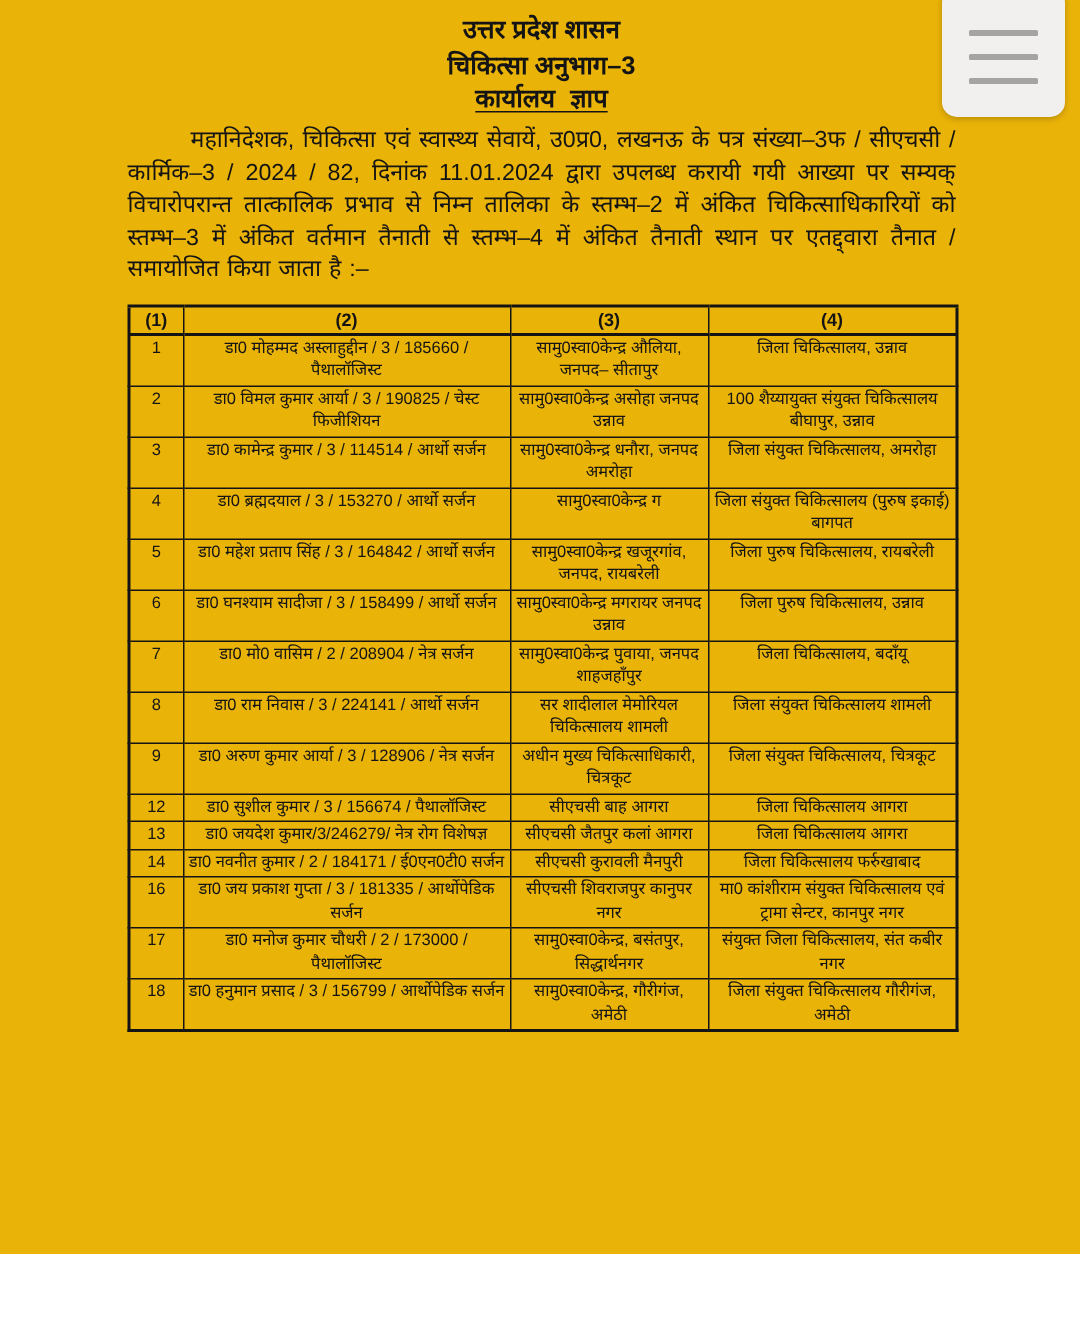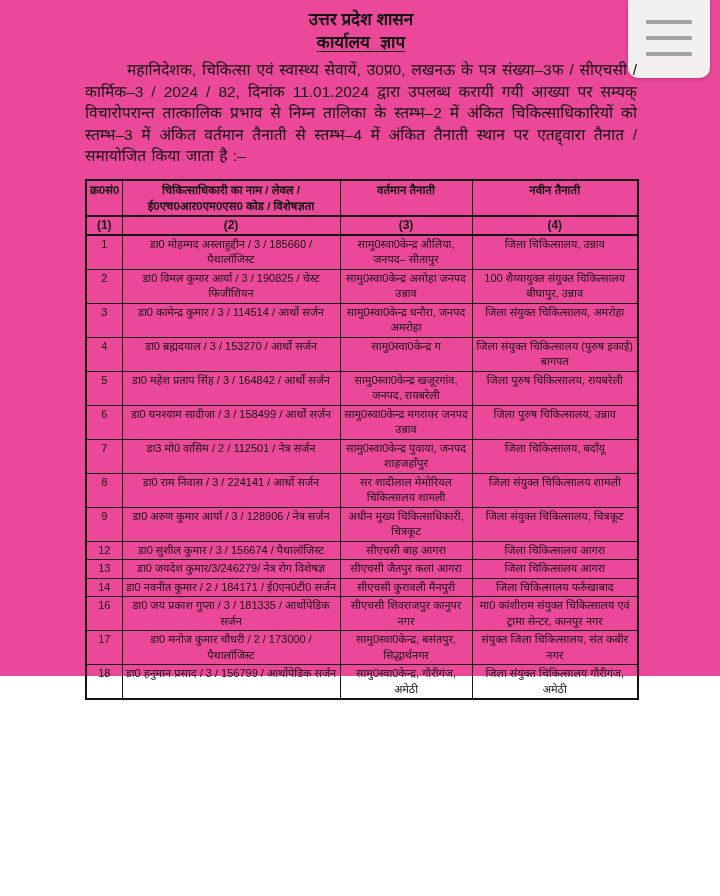--- a/index.html
+++ b/index.html
@@ -4,21 +4,21 @@
 <style>
   * { box-sizing: border-box; }
   html, body {
     margin: 0; padding: 0;
     width: 720px; height: 896px;
     background: #ffffff;
     overflow: hidden;
     font-family: "Liberation Sans", "DejaVu Sans", sans-serif;
     color: #141414;
   }
-  .page { position: relative; width: 720px; height: 676px; background: #ec4899; }
+  .page { position: relative; width: 720px; height: 836px; background: #eab308; }
 
   
   .menu-card {
     position: absolute; top: -8px; right: 10px;
     width: 82px; height: 86px;
     background: #f1f0ef;
     border-radius: 10px;
     box-shadow: 0 1px 4px rgba(0,0,0,0.22);
     display: flex; align-items: center; justify-content: center;
     cursor: pointer;
@@ -91,38 +91,33 @@
   <div class="menu-card">
     <div class="menu-bars">
       <span></span>
       <span></span>
       <span></span>
     </div>
   </div>
 
   <div class="doc">
     <p class="title-line">उत्तर प्रदेश शासन</p>
+    <p class="title-line">चिकित्सा अनुभाग–3</p>
     <p class="title-line underlined">कार्यालय ज्ञाप</p>
 
     <p class="para">महानिदेशक, चिकित्सा एवं स्वास्थ्य सेवायें, उ0प्र0, लखनऊ के पत्र संख्या–3फ / सीएचसी / कार्मिक–3 / 2024 / 82, दिनांक 11.01.2024 द्वारा उपलब्ध करायी गयी आख्या पर सम्यक् विचारोपरान्त तात्कालिक प्रभाव से निम्न तालिका के स्तम्भ–2 में अंकित चिकित्साधिकारियों को स्तम्भ–3 में अंकित वर्तमान तैनाती से स्तम्भ–4 में अंकित तैनाती स्थान पर एतद्द्वारा तैनात / समायोजित किया जाता है :–</p>
 
     <table class="doc-table">
       <colgroup>
         <col class="c1">
           <col class="c2">
           <col class="c3">
           <col class="c4">
       </colgroup>
       <thead>
-        <tr>
-          <th>क्र0सं0</th>
-          <th>चिकित्साधिकारी का नाम / लेवल / ई0एच0आर0एम0एस0 कोड / विशेषज्ञता</th>
-          <th>वर्तमान तैनाती</th>
-          <th>नवीन तैनाती</th>
-        </tr>
         <tr class="subhead">
           <th>(1)</th>
           <th>(2)</th>
           <th>(3)</th>
           <th>(4)</th>
         </tr>
       </thead>
       <tbody>
           <tr>
             <td>1</td>
@@ -155,21 +150,21 @@
             <td>जिला पुरुष चिकित्सालय, रायबरेली</td>
           </tr>
           <tr>
             <td>6</td>
             <td>डा0 घनश्याम सादीजा / 3 / 158499 / आर्थो सर्जन</td>
             <td>सामु0स्वा0केन्द्र मगरायर जनपद उन्नाव</td>
             <td>जिला पुरुष चिकित्सालय, उन्नाव</td>
           </tr>
           <tr>
             <td>7</td>
-            <td>डा3 मो0 वासिम / 2 / 112501 / नेत्र सर्जन</td>
+            <td>डा0 मो0 वासिम / 2 / 208904 / नेत्र सर्जन</td>
             <td>सामु0स्वा0केन्द्र पुवाया, जनपद शाहजहाँपुर</td>
             <td>जिला चिकित्सालय, बदाँयू</td>
           </tr>
           <tr>
             <td>8</td>
             <td>डा0 राम निवास / 3 / 224141 / आर्थो सर्जन</td>
             <td>सर शादीलाल मेमोरियल चिकित्सालय शामली</td>
             <td>जिला संयुक्त चिकित्सालय शामली</td>
           </tr>
           <tr>

